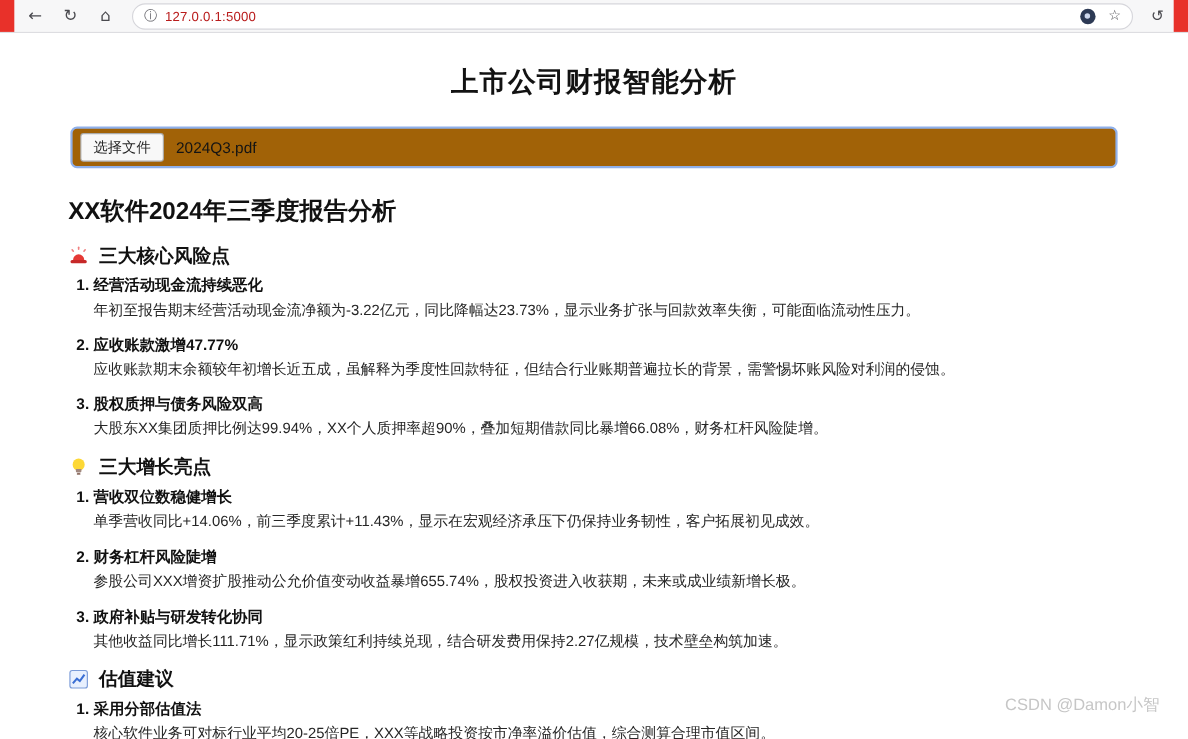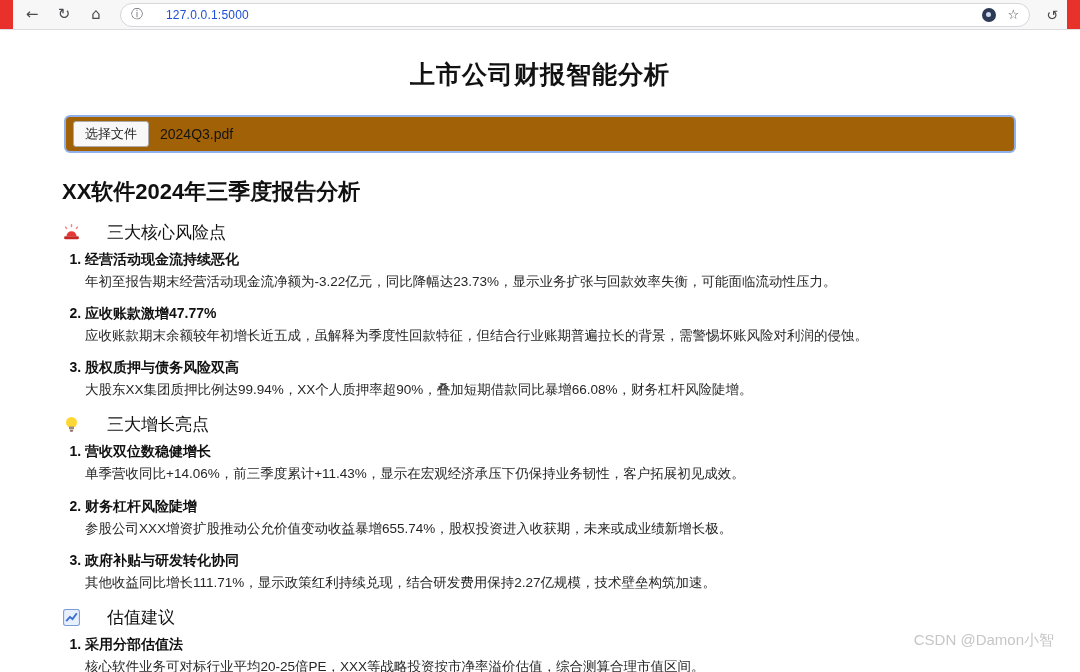--- a/index.html
+++ b/index.html
@@ -46,21 +46,21 @@
     margin: 0 6px 0 8px;
     padding: 0 10px;
     font-size: 12px;
     color: #3c3c41;
     cursor: text;
   }
   .info-icon {
     color: #6a6a70; font-size: 12px; margin-right: 7px;
     font-family: "DejaVu Sans", sans-serif;
   }
-  .url-text { color: #1d4ed8; letter-spacing: 0.2px; margin-left: 16px; }
+  .url-text { color: #b91c1c; letter-spacing: 0.2px; }
   .addr-spacer { flex: 1; }
   .addr-icon {
     margin-left: 12px; color: #4a4a4f; font-size: 13px; cursor: pointer;
     font-family: "DejaVu Sans", sans-serif;
   }
   .dark-circle-icon {
     width: 14px; height: 14px; border-radius: 50%;
     background: #2d3a55;
     display: inline-block;
     position: relative;
@@ -111,23 +111,23 @@
   .report-title {
     font-size: 22px;
     font-weight: 700;
     color: #111;
     margin: 0 0 4px;
   }
   .section { margin: 0; }
   .sec-head {
     display: flex;
     align-items: center;
-    gap: 26px;
+    gap: 9px;
     font-size: 17px;
-    font-weight: 400;
+    font-weight: 700;
     color: #111;
     margin: 14px 0 7px;
   }
   .sec-icon { display: inline-flex; width: 19px; height: 19px; }
   .sec-icon svg { width: 19px; height: 19px; }
 
   ol.item-list { margin: 0; padding-left: 23px; }
   ol.item-list li {
     margin-bottom: 14px;
     font-size: 14px;

